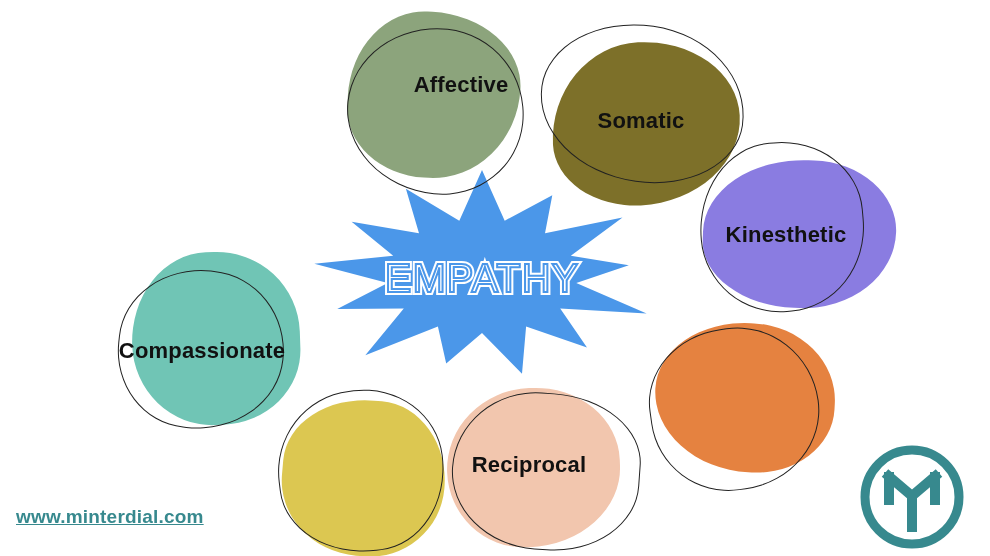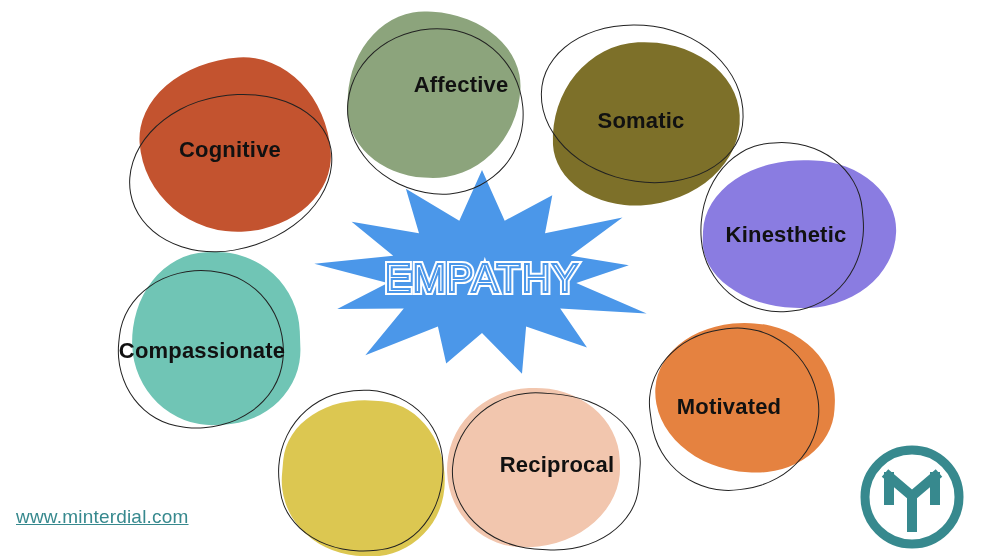--- a/index.html
+++ b/index.html
@@ -44,21 +44,21 @@
   .l4{left:86px;top:93px;}
   
   .c5{left:650px;top:323px;width:185px;height:167px;}
   .s5{left:5px;top:0;width:180px;height:149px;border-radius:52% 48% 45% 55%/48% 52% 46% 54%;transform:rotate(3deg);}
   .r5{left:0;top:5px;width:167px;height:160px;border-radius:50% 50% 52% 48%/46% 54% 50% 50%;transform:rotate(-8deg);}
   .l5{left:79px;top:84px;}
   
   .c6{left:447px;top:388px;width:191px;height:168px;}
   .s6{left:0;top:0;width:173px;height:159px;border-radius:50% 50% 55% 45%/52% 48% 50% 50%;transform:rotate(-2deg);}
   .r6{left:5px;top:5px;width:186px;height:155px;border-radius:48% 52% 50% 50%/55% 45% 48% 52%;transform:rotate(4deg);}
-  .l6{left:110px;top:77px;}
+  .l6{left:82px;top:77px;}
   
   .c7{left:278px;top:390px;width:167px;height:166px;}
   .s7{left:4px;top:10px;width:163px;height:156px;border-radius:55% 45% 48% 52%/45% 55% 50% 50%;transform:rotate(5deg);}
   .r7{left:0;top:0;width:164px;height:160px;border-radius:50% 50% 45% 55%/52% 48% 55% 45%;transform:rotate(-7deg);}
   .l7{left:86px;top:83px;}
   
   .c8{left:118px;top:252px;width:182px;height:177px;}
   .s8{left:14px;top:0;width:168px;height:173px;border-radius:48% 52% 50% 50%/55% 50% 45% 50%;transform:rotate(-2deg);}
   .r8{left:0;top:18px;width:164px;height:157px;border-radius:52% 48% 55% 45%/48% 52% 50% 50%;transform:rotate(6deg);}
   .l8{left:84px;top:99px;}
@@ -67,21 +67,21 @@
   .star-wrap svg{position:absolute;left:0;top:0;}
   .empathy{
     position:absolute;left:179px;top:112px;transform:translate(-50%,-50%);
     font-size:40px;font-weight:400;letter-spacing:1px;white-space:nowrap;
   }
   .empathy .back{color:#fff;-webkit-text-stroke:6px #fff;}
   .empathy .front{position:absolute;left:0;top:0;color:#fff;-webkit-text-stroke:2px var(--star,#4b97e9);}
   
   .footer-link{
     position:absolute;left:16px;top:506px;z-index:6;
-    font-size:19px;font-weight:400;letter-spacing:0.2px;
+    font-size:19px;font-weight:700;letter-spacing:0.2px;
     color:var(--accent_teal,#2e8a8e);text-decoration:underline;cursor:pointer;
   }
   
   .logo{position:absolute;left:856px;top:444px;z-index:6;}
   .logo .ring-stroke{fill:none;stroke:var(--accent_teal,#37898e);stroke-width:9px;}
   .logo .mono-stroke{fill:none;stroke:var(--accent_teal,#37898e);stroke-width:10px;stroke-linecap:butt;}
 </style>
 </head>
 <body>
 
@@ -90,25 +90,20 @@
   <div class="star-wrap">
     <svg width="360" height="220" viewBox="0 0 360 220">
       <polygon id="star-poly" points="179.0,4.0 201.7,54.7 249.3,29.3 242.0,67.3 319.5,51.6 267.8,89.8 325.8,99.3 273.3,116.9 343.6,147.6 257.2,142.4 284.0,181.4 223.1,160.5 219.0,207.8 179.0,167.0 143.2,197.5 134.9,160.5 62.3,189.3 100.8,142.4 34.2,143.1 84.7,116.9 11.3,97.7 90.2,89.8 48.6,55.8 116.0,67.3 102.9,22.7 156.3,54.7" style="fill: var(--star);"></polygon>
     </svg>
     <div class="empathy">
       <span class="back">EMPATHY</span>
       <span class="front">EMPATHY</span>
     </div>
   </div>
 
-  <div class="blob c1">
-    <div class="blob-shape s1" style="background: rgb(195, 83, 47);"></div>
-    <div class="blob-ring r1"></div>
-    <div class="blob-label l1">Cognitive</div>
-  </div>
 
   <div class="blob c2">
     <div class="blob-shape s2" style="background: rgb(140, 164, 124);"></div>
     <div class="blob-ring r2"></div>
     <div class="blob-label l2">Affective</div>
   </div>
 
   <div class="blob c3">
     <div class="blob-shape s3" style="background: rgb(125, 112, 41);"></div>
     <div class="blob-ring r3"></div>
@@ -117,21 +112,20 @@
 
   <div class="blob c4">
     <div class="blob-shape s4" style="background: rgb(138, 124, 225);"></div>
     <div class="blob-ring r4"></div>
     <div class="blob-label l4">Kinesthetic</div>
   </div>
 
   <div class="blob c5">
     <div class="blob-shape s5" style="background: rgb(229, 130, 64);"></div>
     <div class="blob-ring r5"></div>
-    <div class="blob-label l5">Motivated</div>
   </div>
 
   <div class="blob c6">
     <div class="blob-shape s6" style="background: rgb(242, 198, 174);"></div>
     <div class="blob-ring r6"></div>
     <div class="blob-label l6">Reciprocal</div>
   </div>
 
   <div class="blob c7">
     <div class="blob-shape s7" style="background: rgb(220, 199, 81);"></div>

